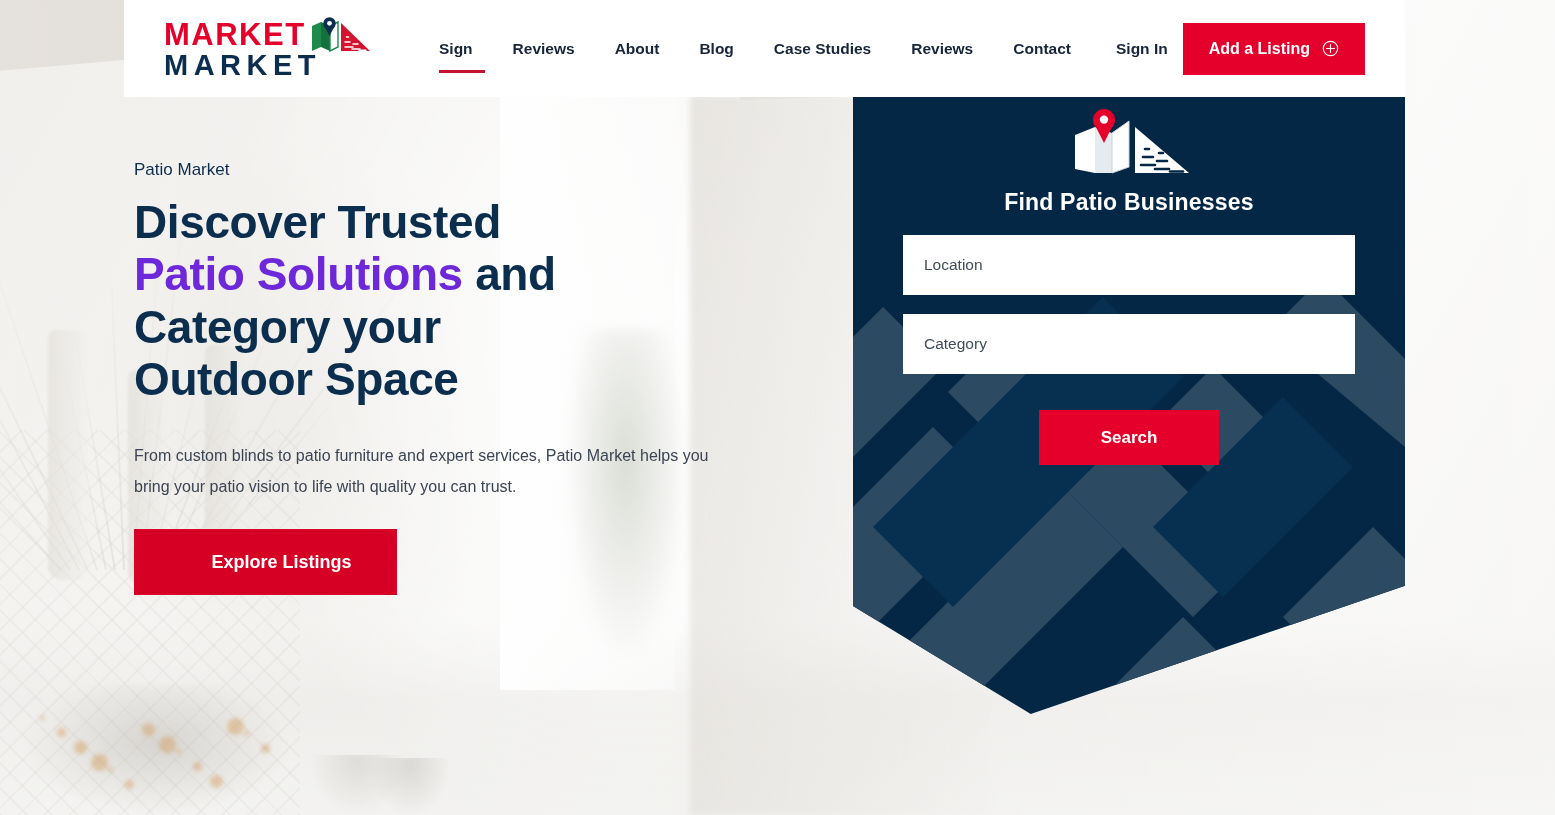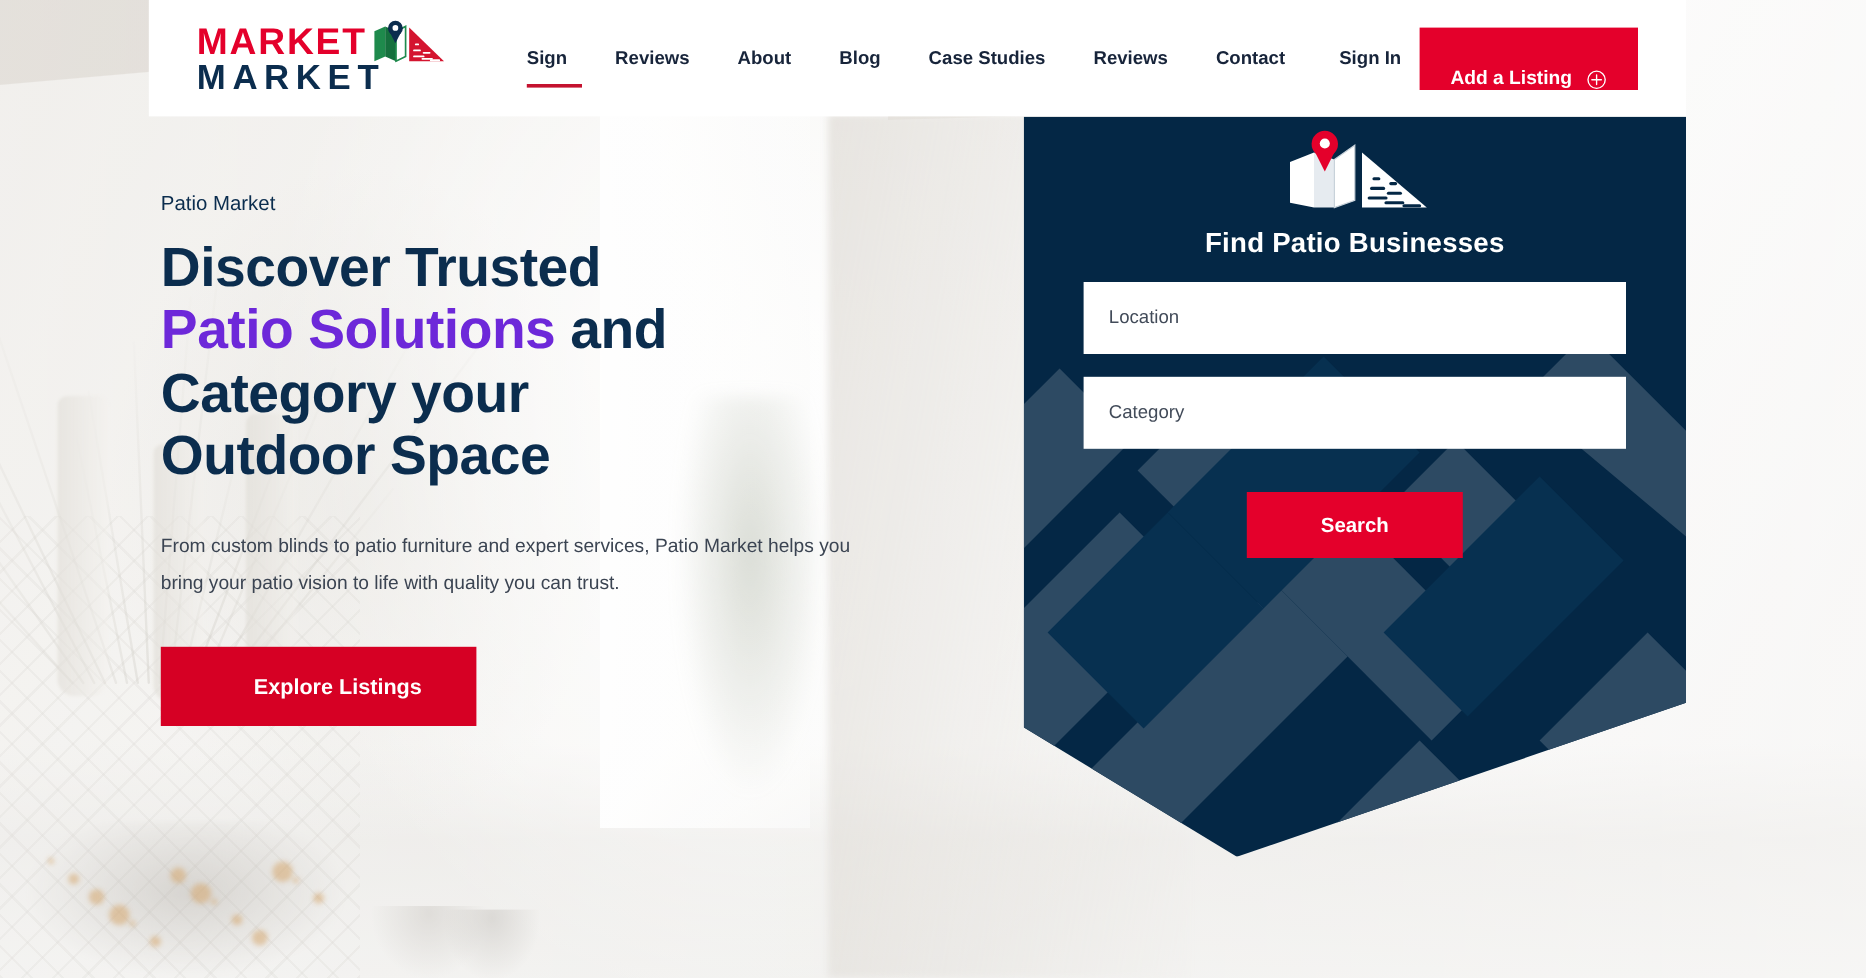--- a/index.html
+++ b/index.html
@@ -108,38 +108,38 @@
   }
   .nav-item.active{ color:#17243a; }
   .nav-underline{
     position:absolute; left:20px; bottom:-17px; width:46px; height:3px; background:#C4122F;
   }
 
   .header-right{ margin-left:auto; display:flex; align-items:center; margin-right:40px; gap:15px; }
   .signin{ font-size:15.5px; font-weight:bold; color:#17243a; cursor:pointer; }
   .add-listing{
     background:#E4002B; color:#fff; font-size:16px; font-weight:bold;
-    padding:0 26px; height:52px; display:flex; align-items:flex-end; gap:12px;
+    padding:0 26px; height:52px; display:flex; align-items:center; gap:12px;
     cursor:pointer; border:none;
   }
   .plus-circle{ width:17px; height:17px; position:relative; display:inline-block; }
 
   
   #hero-left{ position:absolute; left:134px; top:160px; width:700px; z-index:20; }
   .eyebrow{ font-size:17px; font-weight:normal; color:#0B2D4E; margin-bottom:16px; }
   .headline{
     font-size:46px; font-weight:bold; color:#0B2D4E; line-height:1.14;
     letter-spacing:-.4px;
   }
   .headline .hl-red{ color:#6d28d9; }
   .hero-sub{
     margin-top:34px; font-size:16px; color:#3b4452; line-height:1.95; max-width:595px;
   }
   .explore-btn{
-    margin-top:37px; width:263px; height:66px; background:#D60024; color:#fff;
+    margin-top:27px; width:263px; height:66px; background:#D60024; color:#fff;
     font-size:18px; font-weight:bold; display:flex; align-items:center;
     justify-content:center; border:none; cursor:pointer;padding-left:32px;
   }
 
   
   #search-panel{
     position:absolute; left:853px; top:97px; width:552px; height:617px; z-index:25;
     background:#042745;
     clip-path:polygon(0 0, 100% 0, 100% 79.2%, 32.2% 100%, 0 82.5%);
     overflow:hidden;

